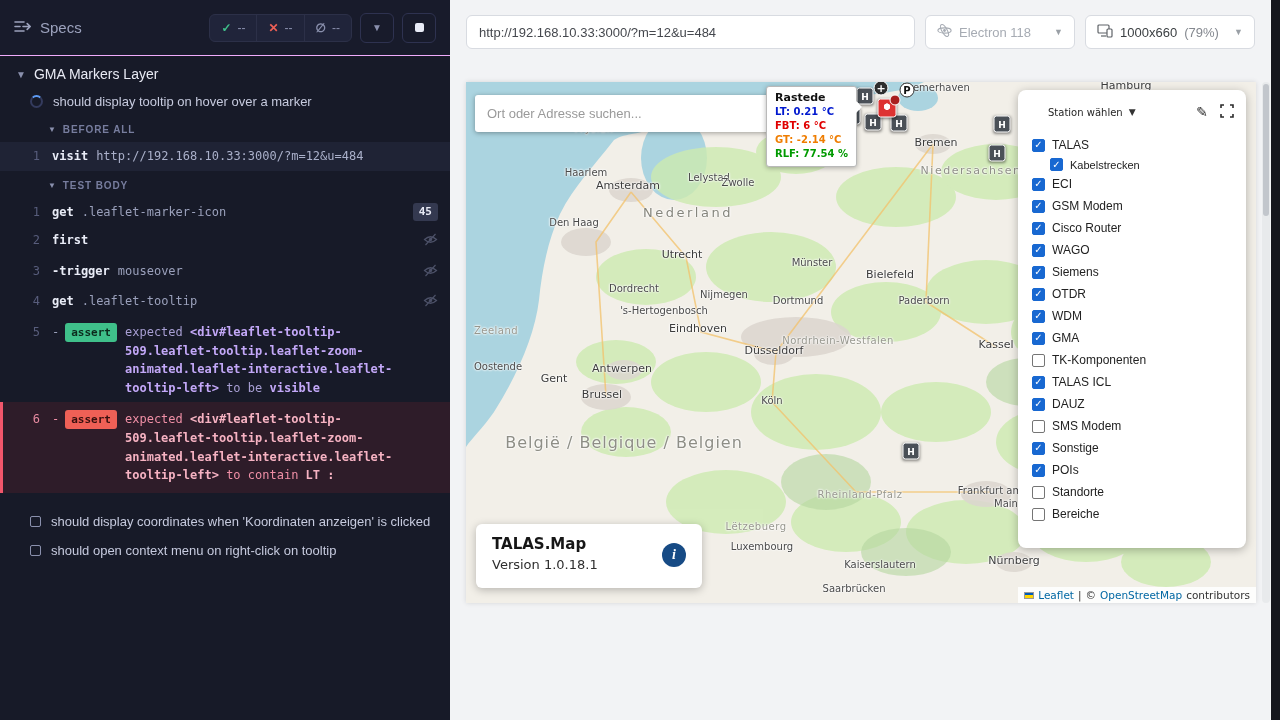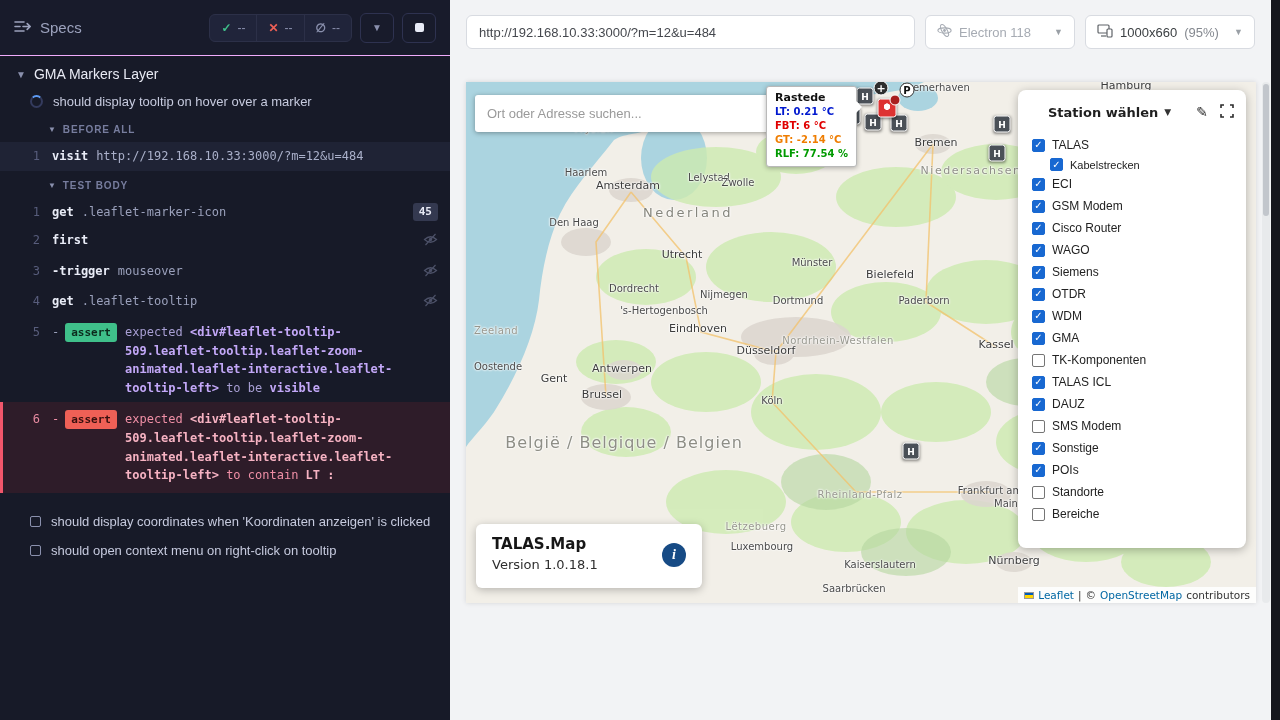--- a/index.html
+++ b/index.html
@@ -96,21 +96,21 @@
   .map-search { position:absolute; left:9px; top:13px; width:300px; height:37px; z-index:30; border:none; border-radius:3px; box-shadow:0 1px 5px rgba(0,0,0,.35); padding:0 12px; font-size:13px; color:#333; outline:none; font-family:"Liberation Sans", sans-serif; }
   .map-search::placeholder { color:#9a9a9a; }
 
   .map-tooltip { position:absolute; left:300px; top:4px; z-index:40; background:#fff; border:1px solid #b9b9b9; border-radius:3px; box-shadow:0 1px 5px rgba(0,0,0,.3); padding:4px 8px 5px 8px; }
   .map-tooltip::after { content:''; position:absolute; right:-6px; top:14px; border-top:6px solid transparent; border-bottom:6px solid transparent; border-left:6px solid #fff; }
   .tt-title { font-size:11px; font-weight:bold; color:#111; margin-bottom:1px; }
   .tt-row { font-size:10px; font-weight:bold; line-height:1.4; white-space:nowrap; }
 
   .station-panel { position:absolute; left:552px; top:8px; width:228px; height:458px; z-index:50; background:#fff; border-radius:8px; box-shadow:0 2px 10px rgba(0,0,0,.28); padding:14px 12px 10px 14px; overflow:hidden; }
   .sp-header { display:flex; align-items:center; margin-bottom:14px; }
-  .sp-title { font-size:13px; color:#1f1f1f; font-weight:bold; margin-left:16px; cursor:pointer; }
+  .sp-title { font-size:10px; color:#1f1f1f; font-weight:normal; margin-left:16px; cursor:pointer; }
   .sp-title-chev { font-size:9px; color:#333; margin-left:6px; cursor:pointer; }
   .sp-icons { margin-left:auto; display:flex; gap:12px; align-items:center; }
   .sp-icon { color:#2b2b2b; font-size:14px; cursor:pointer; line-height:1; }
   .st-item { display:flex; align-items:center; gap:7px; height:22px; cursor:pointer; }
   .st-item.indent { margin-left:18px; height:17px; }
   .st-item.indent .st-label { font-size:11px; }
   .cb { width:13px; height:13px; flex:none; border-radius:2px; display:flex; align-items:center; justify-content:center; font-size:10px; line-height:1; color:#fff; }
   .cb.checked { background:#1868d1; border:1px solid #1868d1; }
   .cb.unchecked { background:#fff; border:1.5px solid #757575; }
   .st-label { font-size:12px; color:#222; font-family:"Liberation Sans", sans-serif; }
@@ -285,21 +285,21 @@
       </div>
       <div class="hdr-select viewport-select">
         <span>
           <svg width="16" height="14" viewBox="0 0 16 14">
               <rect x="1" y="1" width="11" height="8" rx="1" fill="none" stroke="#5f6368" stroke-width="1.2"></rect>
               <path d="M4 12h5" stroke="#5f6368" stroke-width="1.2"></path>
               <rect x="10" y="5" width="5" height="8" rx="1" fill="#fff" stroke="#5f6368" stroke-width="1.2"></rect>
             </svg>
         </span>
         <span>1000x660</span>
-        <span class="vp-zoom">(95%)</span>
+        <span class="vp-zoom">(79%)</span>
         <span class="sel-chev">▼</span>
       </div>
     </div>
 
     <div class="viewport-frame">
       <div class="map">
         <svg class="base" width="790" height="521" viewBox="0 0 790 521">
           <rect width="790" height="521" fill="#f2efe8"></rect>
 
           <path d="M0,0 H458 C430,14 398,10 368,20 C330,33 298,22 264,32 C234,40 214,30 194,42 C176,54 160,50 148,58 C128,84 108,104 94,132 C82,158 76,188 73,218 C69,252 52,292 28,330 C16,347 6,356 0,365 Z" fill="#abd4e0"></path>
@@ -378,21 +378,21 @@
             <span class="map-label city sm" style="left: 168px; top: 206px;">Dordrecht</span>
             <span class="map-label city sm" style="left: 198px; top: 228px;">'s-Hertogenbosch</span>
             <span class="map-label city sm" style="left: 258px; top: 212px;">Nijmegen</span>
             <span class="map-label city" style="left: 232px; top: 246px;">Eindhoven</span>
             <span class="map-label city" style="left: 156px; top: 286px;">Antwerpen</span>
             <span class="map-label city" style="left: 88px; top: 296px;">Gent</span>
             <span class="map-label city" style="left: 136px; top: 312px;">Brussel</span>
             <span class="map-label country sm" style="left: 158px; top: 360px;">België / Belgique / Belgien</span>
             <span class="map-label region sm" style="left: 30px; top: 248px;">Zeeland</span>
             <span class="map-label city sm" style="left: 32px; top: 284px;">Oostende</span>
-            <span class="map-label city" style="left: 300px; top: 268px;">Düsseldorf</span>
+            <span class="map-label city" style="left: 308px; top: 268px;">Düsseldorf</span>
             <span class="map-label city sm" style="left: 332px; top: 218px;">Dortmund</span>
             <span class="map-label city sm" style="left: 346px; top: 180px;">Münster</span>
             <span class="map-label city" style="left: 424px; top: 192px;">Bielefeld</span>
             <span class="map-label city sm" style="left: 458px; top: 218px;">Paderborn</span>
             <span class="map-label city" style="left: 530px; top: 262px;">Kassel</span>
             <span class="map-label region sm" style="left: 372px; top: 258px;">Nordrhein-Westfalen</span>
             <span class="map-label city sm" style="left: 306px; top: 318px;">Köln</span>
             <span class="map-label region sm" style="left: 394px; top: 412px;">Rheinland-Pfalz</span>
             <span class="map-label city sm" style="left: 524px; top: 408px;">Frankfurt am</span>
             <span class="map-label city sm" style="left: 540px; top: 421px;">Main</span>

